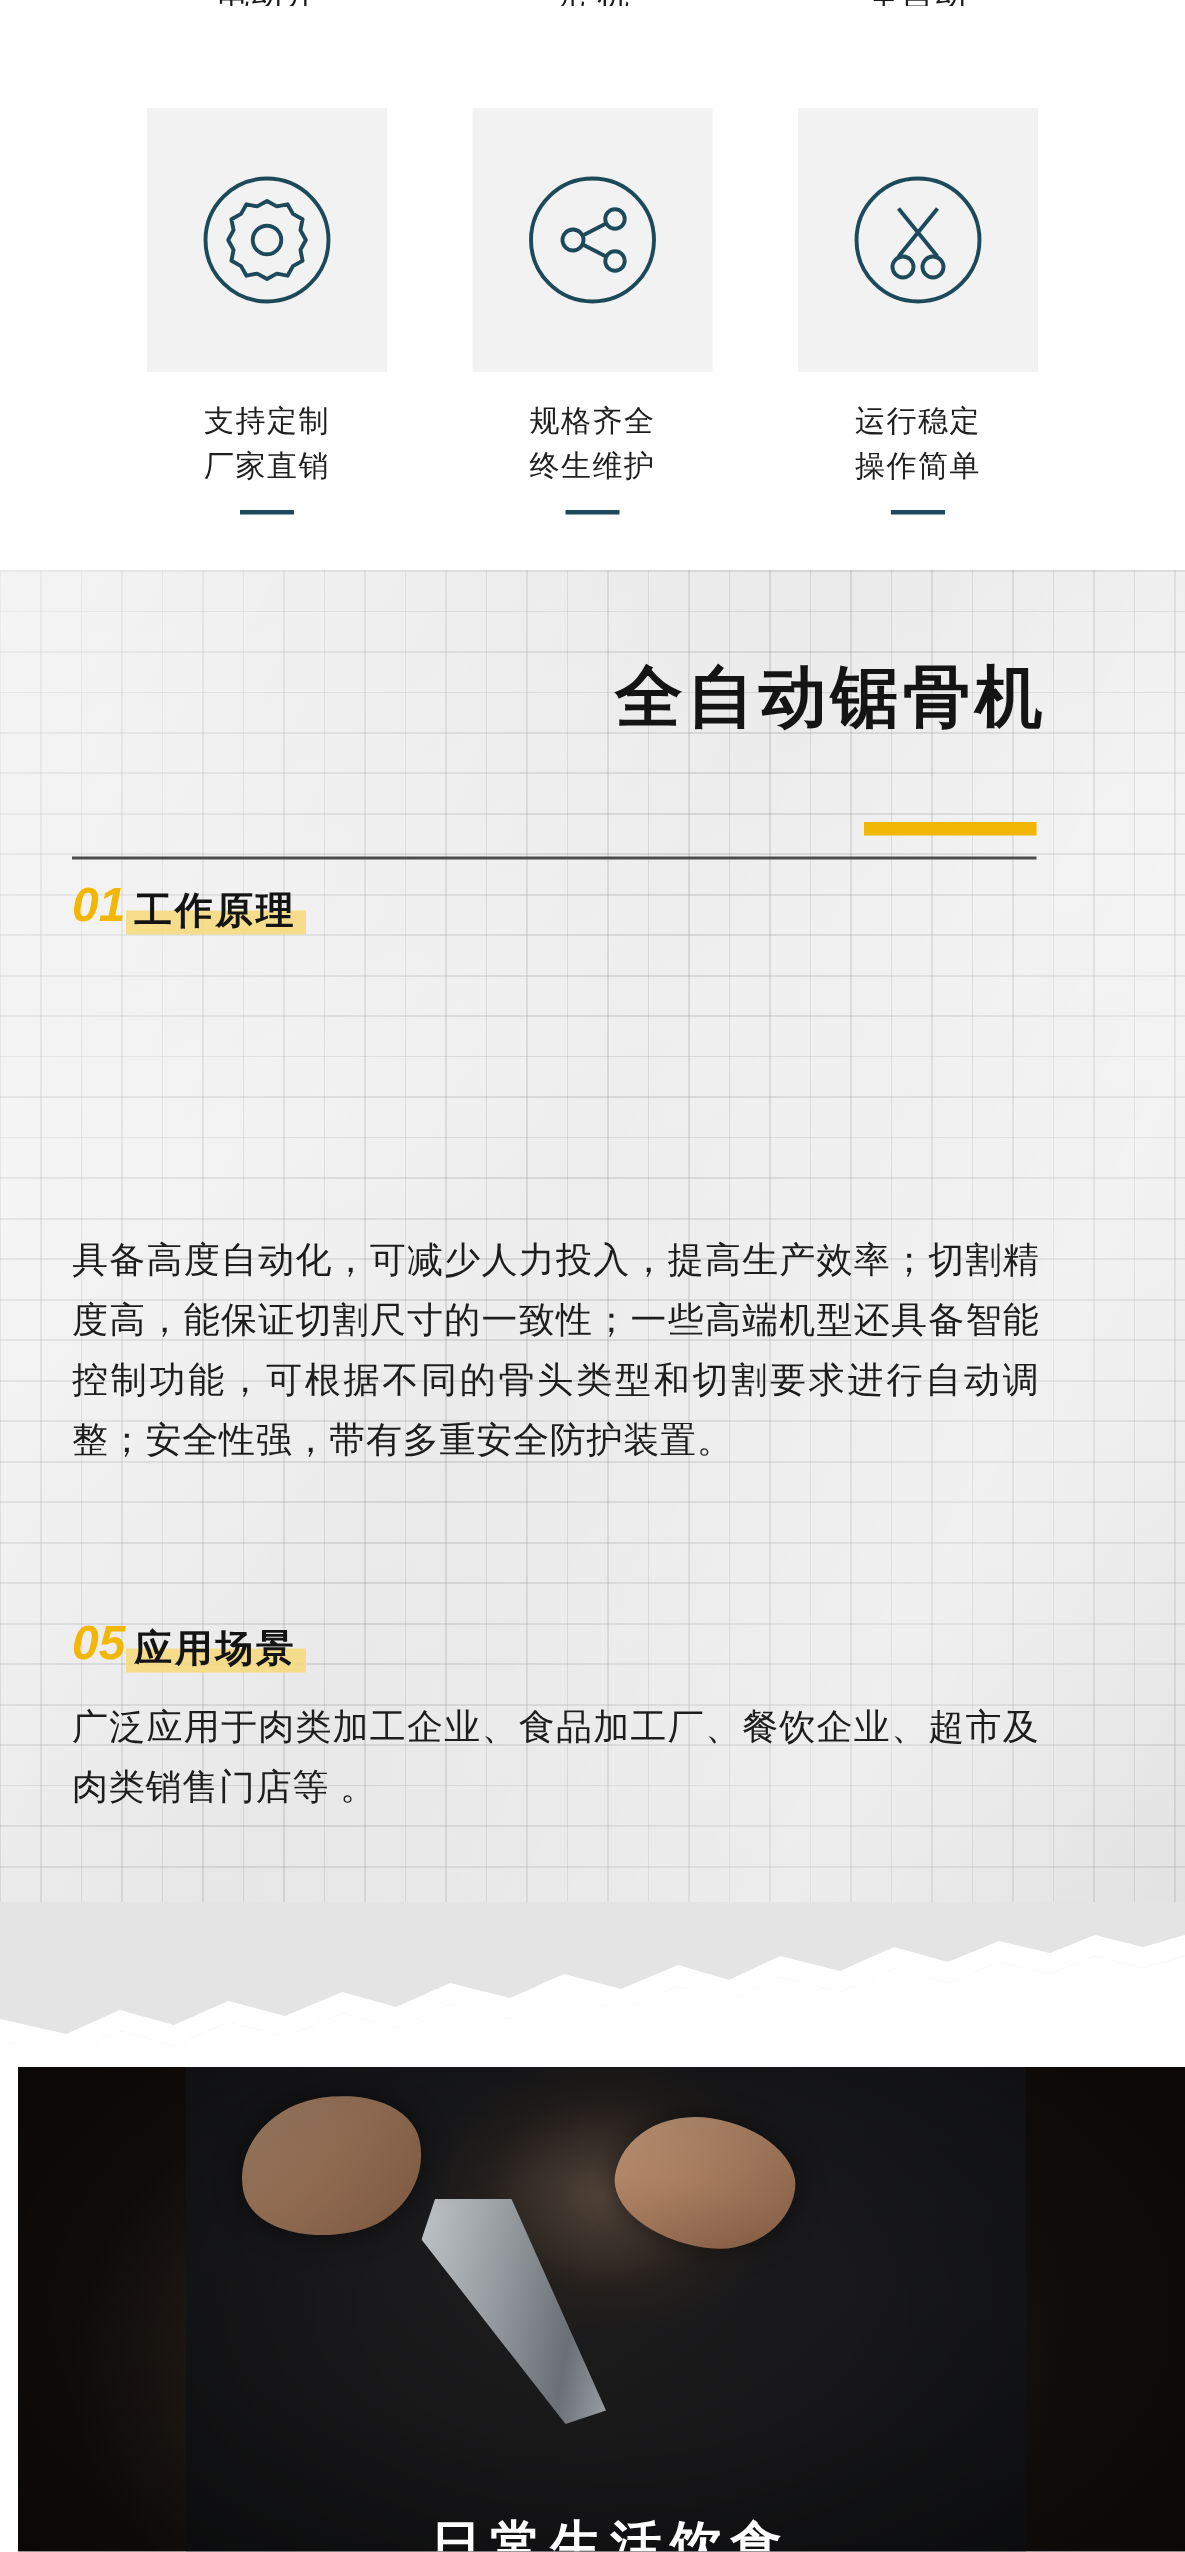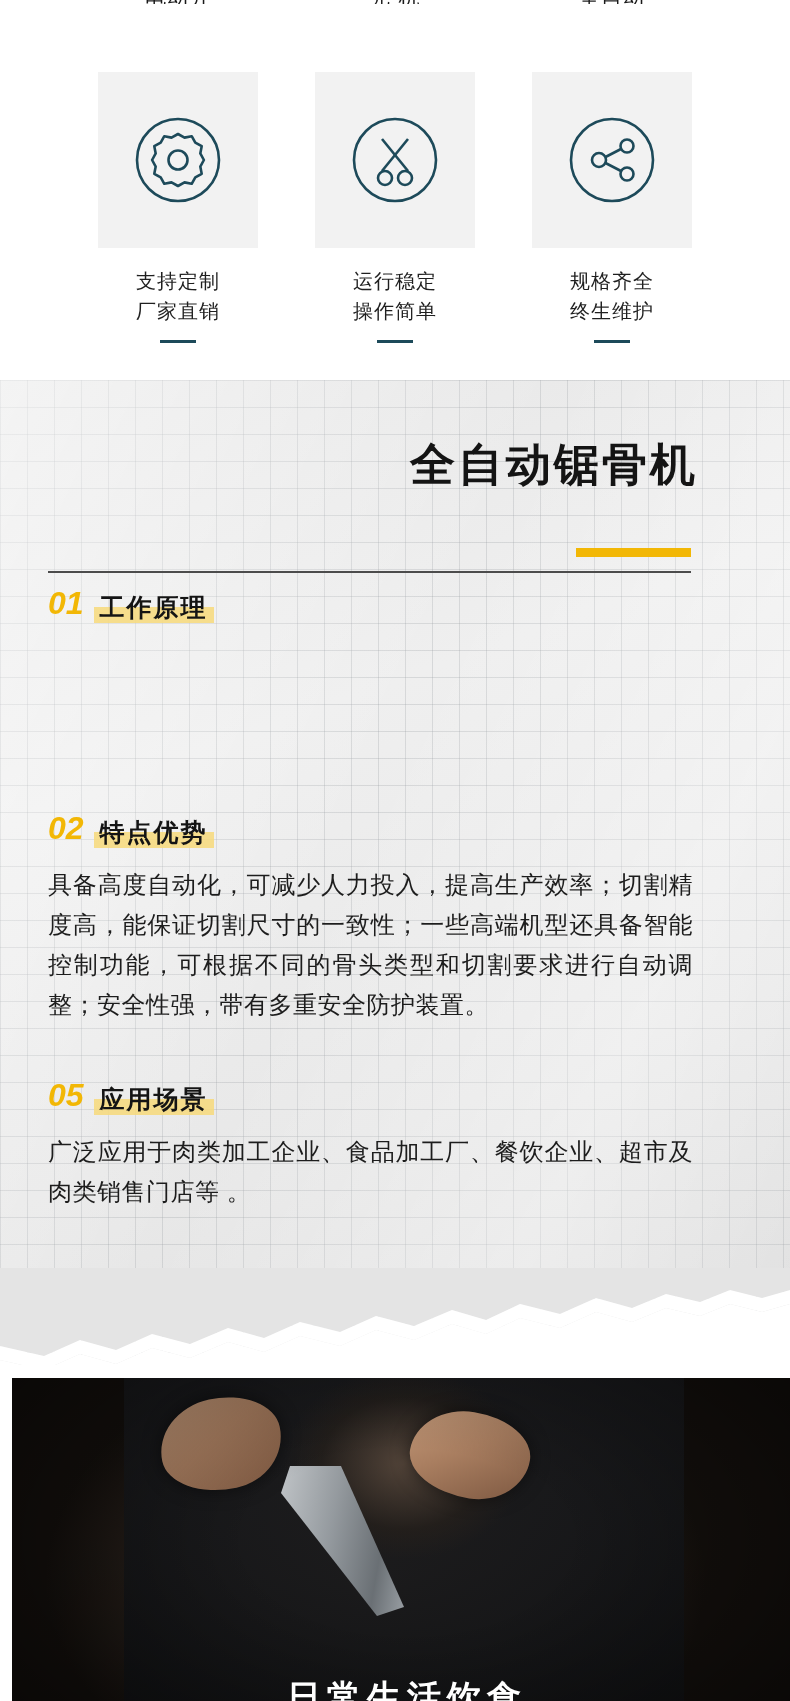--- a/index.html
+++ b/index.html
@@ -143,21 +143,20 @@
   .block-num {
     font-size: 32px;
     font-weight: bold;
     font-style: italic;
     color: #f2b705;
     letter-spacing: 0px;
     line-height: 42px;
   }
   .block-label-wrap {
     position: relative;
-    margin-left: 10px;
     padding: 0 6px 2px 6px;
   }
   .block-label-hl {
     position: absolute;
     left: 0; right: 0;
     bottom: 1px;
     height: 16px;
     background: #f7d97a;
     opacity: .85;
   }
@@ -263,37 +262,20 @@
         <div class="icon-box">
           <svg width="92" height="92" viewBox="0 0 92 92" fill="none" stroke="#1d4a5a" stroke-width="2.6">
             <circle cx="46" cy="46" r="41"></circle>
             <path d="M46 20 l6.5 3.6 7.2 -1.4 3.6 6.4 6.4 3.6 -1.4 7.2 3.6 6.6 -3.6 6.6 1.4 7.2 -6.4 3.6 -3.6 6.4 -7.2 -1.4 -6.5 3.6 -6.5 -3.6 -7.2 1.4 -3.6 -6.4 -6.4 -3.6 1.4 -7.2 -3.6 -6.6 3.6 -6.6 -1.4 -7.2 6.4 -3.6 3.6 -6.4 7.2 1.4 Z" stroke-linejoin="round"></path>
             <circle cx="46" cy="46" r="9.5"></circle>
           </svg>
         </div>
         <div class="feature-text">
           <div>支持定制</div>
           <div>厂家直销</div>
-        </div>
-        <div class="feature-underline"></div>
-      </div>
-
-      <div class="feature-cell">
-        <div class="icon-box">
-          <svg width="92" height="92" viewBox="0 0 92 92" fill="none" stroke="#1d4a5a" stroke-width="2.6">
-            <circle cx="46" cy="46" r="41"></circle>
-            <line x1="33" y1="25" x2="59" y2="57"></line>
-            <line x1="59" y1="25" x2="33" y2="57"></line>
-            <circle cx="36" cy="64" r="7"></circle>
-            <circle cx="56" cy="64" r="7"></circle>
-          </svg>
-        </div>
-        <div class="feature-text">
-          <div>运行稳定</div>
-          <div>操作简单</div>
         </div>
         <div class="feature-underline"></div>
       </div>
 
       <div class="feature-cell">
         <div class="icon-box">
           <svg width="92" height="92" viewBox="0 0 92 92" fill="none" stroke="#1d4a5a" stroke-width="2.6">
             <circle cx="46" cy="46" r="41"></circle>
             <circle cx="33" cy="46" r="7"></circle>
             <circle cx="61" cy="32" r="6.5"></circle>
@@ -302,20 +284,37 @@
             <line x1="39.5" y1="49" x2="55" y2="57"></line>
           </svg>
         </div>
         <div class="feature-text">
           <div>规格齐全</div>
           <div>终生维护</div>
         </div>
         <div class="feature-underline"></div>
       </div>
 
+      <div class="feature-cell">
+        <div class="icon-box">
+          <svg width="92" height="92" viewBox="0 0 92 92" fill="none" stroke="#1d4a5a" stroke-width="2.6">
+            <circle cx="46" cy="46" r="41"></circle>
+            <line x1="33" y1="25" x2="59" y2="57"></line>
+            <line x1="59" y1="25" x2="33" y2="57"></line>
+            <circle cx="36" cy="64" r="7"></circle>
+            <circle cx="56" cy="64" r="7"></circle>
+          </svg>
+        </div>
+        <div class="feature-text">
+          <div>运行稳定</div>
+          <div>操作简单</div>
+        </div>
+        <div class="feature-underline"></div>
+      </div>
+
     </div>
   </div>
 
   <div class="main-section">
     <div class="diag-shade"></div>
 
     <div class="title-wrap">
       <div class="main-title">全自动锯骨机</div>
       <div class="title-rule"></div>
       <div class="title-accent"></div>
@@ -325,27 +324,20 @@
       <div class="block-head">
         <span class="block-num">01</span>
         <span class="block-label-wrap">
           <span class="block-label-hl"></span>
           <span class="block-label">工作原理</span>
         </span>
       </div>
     </div>
 
     <div class="block" style="top: 425px;">
-      <div class="block-head">
-        <span class="block-num">02</span>
-        <span class="block-label-wrap">
-          <span class="block-label-hl"></span>
-          <span class="block-label">特点优势</span>
-        </span>
-      </div>
       <div class="block-body">具备高度自动化，可减少人力投入，提高生产效率；切割精度高，能保证切割尺寸的一致性；一些高端机型还具备智能控制功能，可根据不同的骨头类型和切割要求进行自动调整；安全性强，带有多重安全防护装置。</div>
     </div>
 
     <div class="block" style="top: 692px;">
       <div class="block-head">
         <span class="block-num">05</span>
         <span class="block-label-wrap">
           <span class="block-label-hl"></span>
           <span class="block-label">应用场景</span>
         </span>

